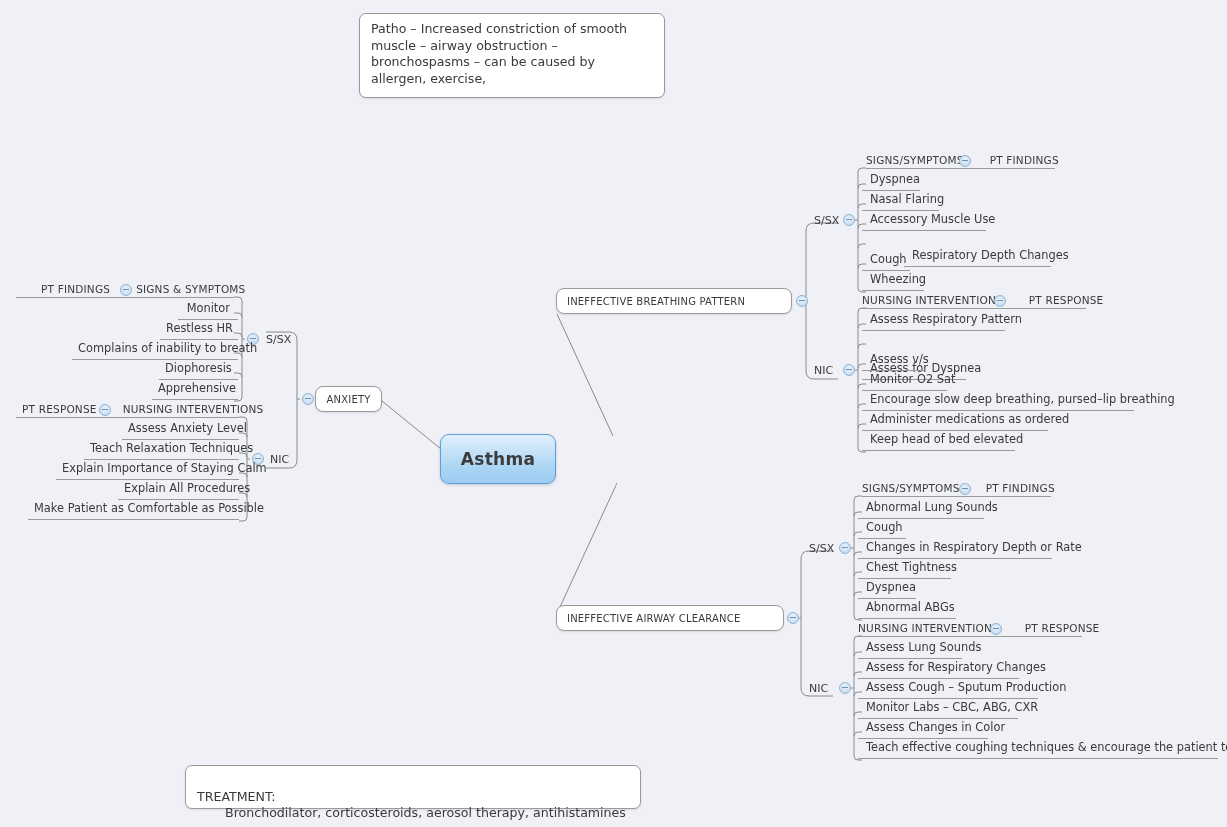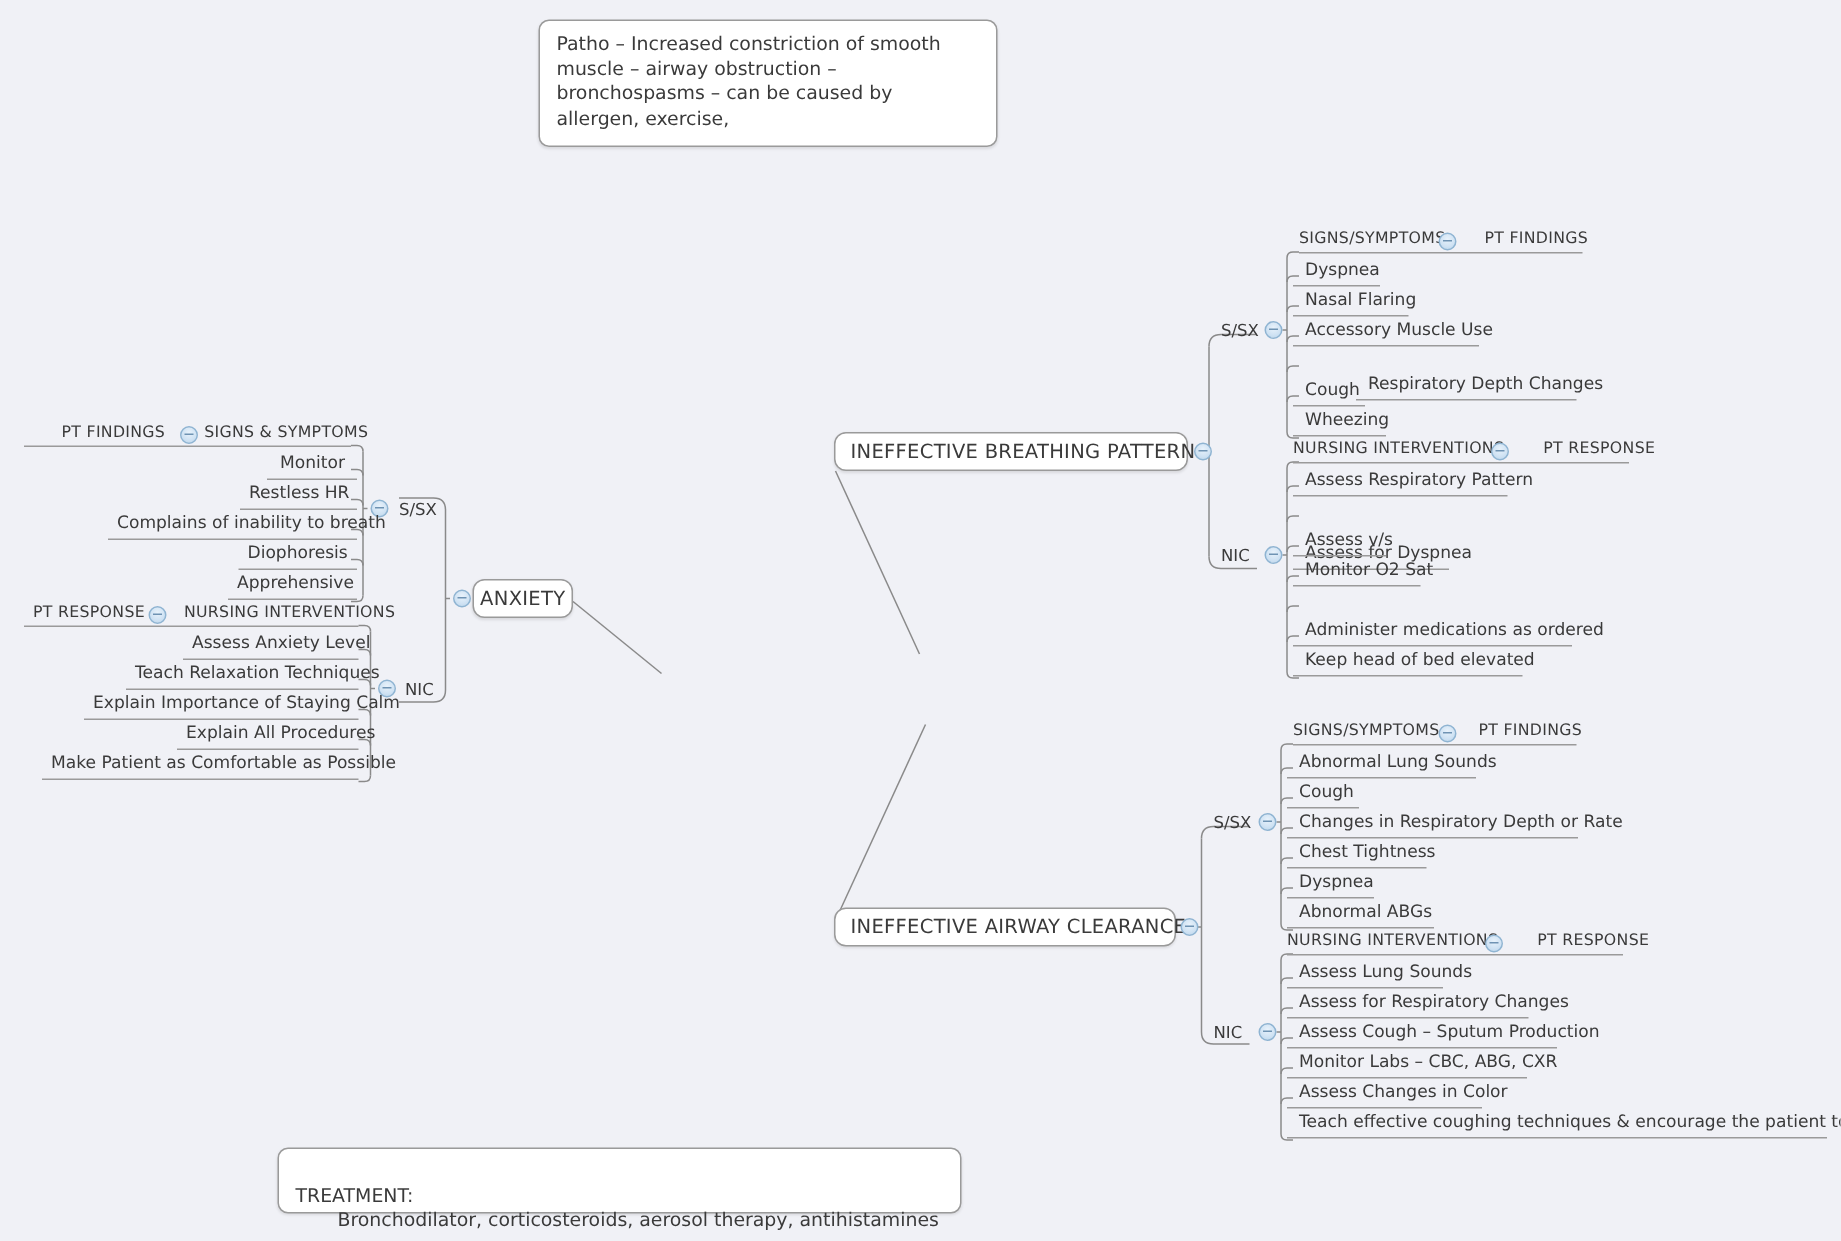--- a/index.html
+++ b/index.html
@@ -46,21 +46,21 @@
 
   
   .branch{
     position:absolute;
     background:#ffffff;
     border:1px solid #9a9a9a;
     border-radius:8px;
     box-shadow:0 1px 2px rgba(0,0,0,.10);
     display:flex;align-items:center;
     padding:0 10px;
-    font-size:13px;
+    font-size:10px;
     color:#3a3a3a;
     letter-spacing:.2px;
     box-sizing:border-box;
     height:26px;
     white-space:nowrap;
   }
   #branch-ibp{left:556px;top:288px;width:236px;}
   #branch-iac{left:556px;top:605px;width:228px;}
   #branch-anx{left:315px;top:386px;width:67px;justify-content:center;padding:0 6px;}
 
@@ -199,20 +199,21 @@
     </g>
   </svg>
 
   <div class="note" id="note-patho">Patho – Increased constriction of smooth muscle – airway obstruction – bronchospasms  – can be caused by allergen, exercise,</div>
 
   <div class="note" id="note-treatment">
     <span>TREATMENT:</span>
     <span class="tx-indent">Bronchodilator, corticosteroids, aerosol therapy, antihistamines</span>
   </div>
 
+  <div id="central">Asthma</div>
 
   <div class="branch" id="branch-ibp">INEFFECTIVE BREATHING PATTERN</div>
   <div class="cicon" style="left:796px;top:295px;"></div>
 
   <div class="branch" id="branch-iac">INEFFECTIVE AIRWAY CLEARANCE</div>
   <div class="cicon" style="left:787px;top:612px;"></div>
 
   <div class="branch" id="branch-anx">ANXIETY</div>
   <div class="cicon" style="left:302px;top:393px;"></div>
 
@@ -238,20 +239,21 @@
   <div class="subhead" style="left:862px;top:293px;">
     <span class="a">NURSING INTERVENTIONS</span><span class="gap"></span><span class="b">PT RESPONSE</span>
   </div>
   <div class="cicon" style="left:994px;top:295px;"></div>
   <div class="underline-only" style="left:862px;top:308px;width:224px;"></div>
 
   <div class="leaf l" style="left:862px;top:312px;width:143px;">Assess Respiratory Pattern</div>
   <div class="leaf l" style="left:862px;top:332px;width:104px;margin-top:29px;">Assess for Dyspnea</div>
   <div class="leaf l" style="left:862px;top:352px;width:62px;">Assess v/s</div>
   <div class="leaf l" style="left:862px;top:372px;width:85px;">Monitor O2 Sat</div>
+  <div class="leaf l" style="left:862px;top:392px;width:272px;">Encourage slow deep breathing, pursed–lip breathing</div>
   <div class="leaf l" style="left:862px;top:412px;width:186px;">Administer medications as ordered</div>
   <div class="leaf l" style="left:862px;top:432px;width:153px;">Keep head of bed elevated</div>
 
   <div class="glabel" style="left:809px;top:542px;">S/SX</div>
   <div class="cicon" style="left:839px;top:542px;"></div>
 
   <div class="subhead" style="left:862px;top:481px;">
     <span class="a">SIGNS/SYMPTOMS</span><span class="gap"></span><span class="b">PT FINDINGS</span>
   </div>
   <div class="cicon" style="left:959px;top:483px;"></div>

